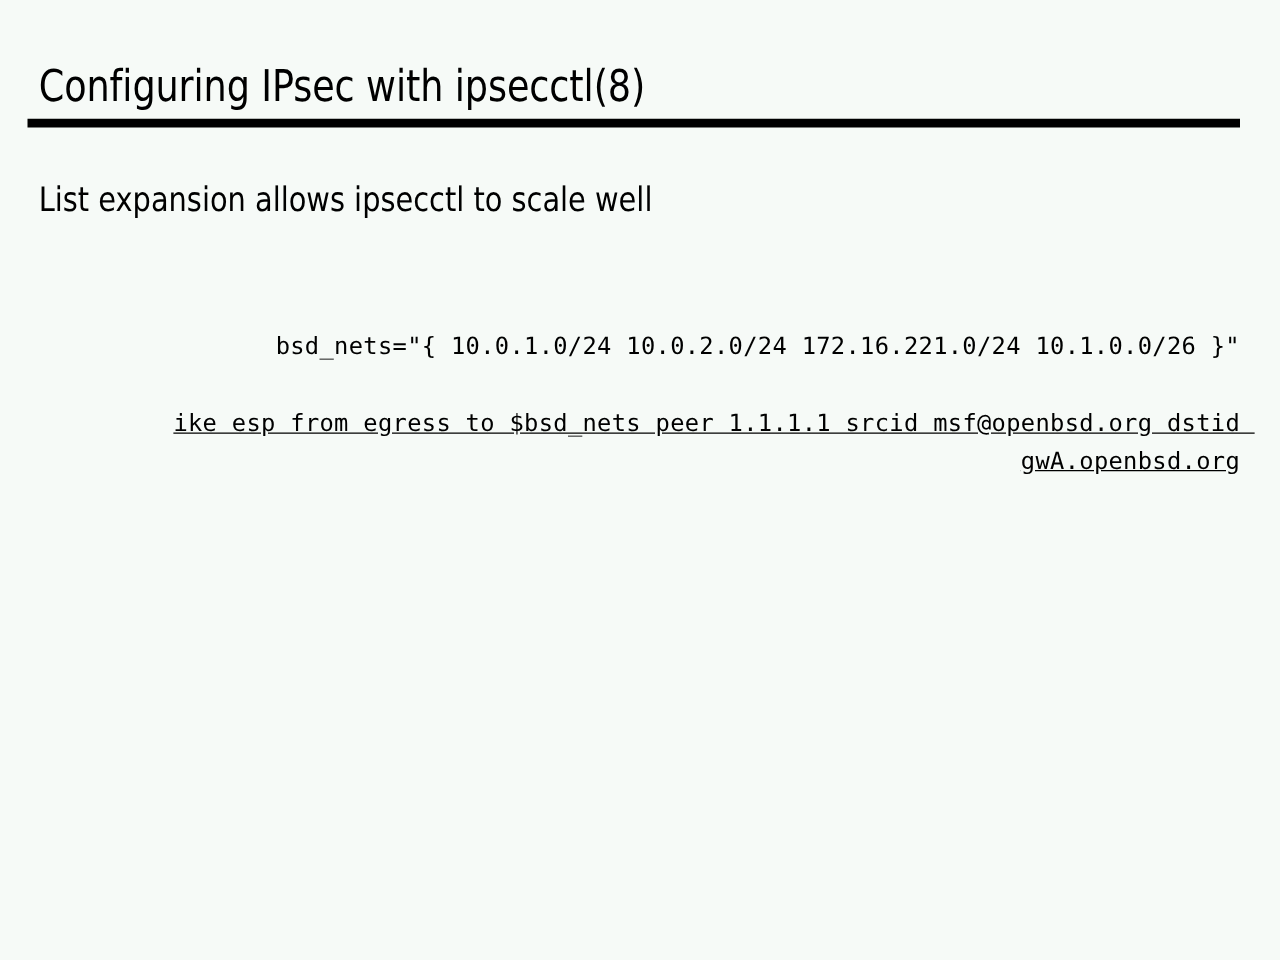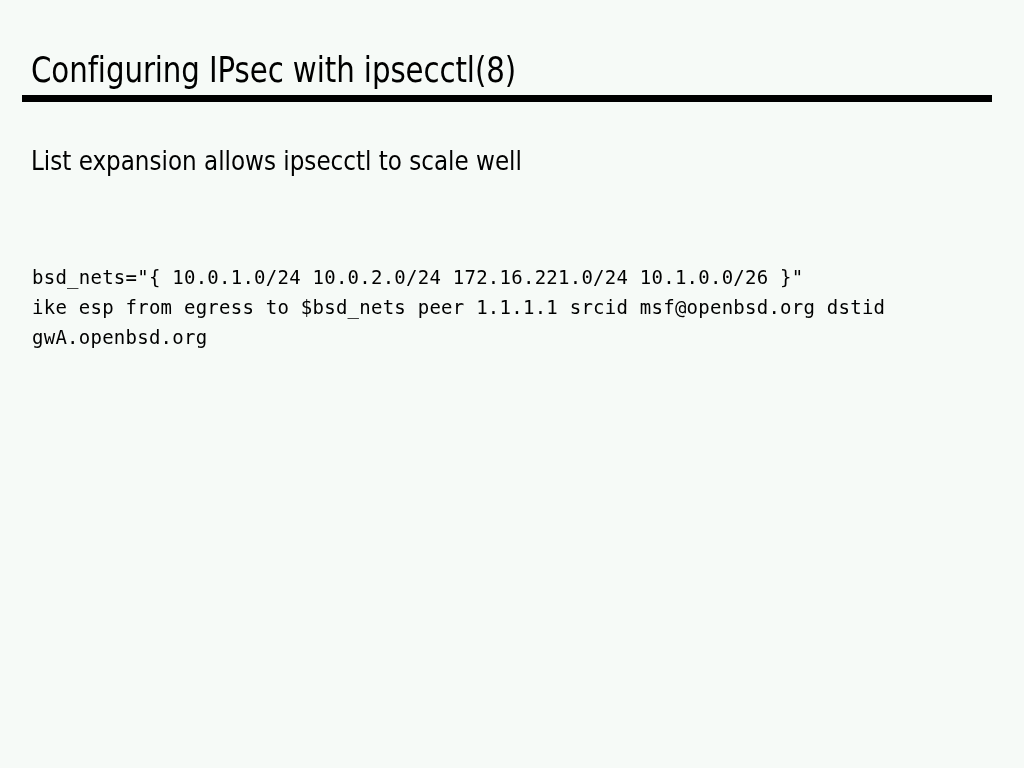--- a/index.html
+++ b/index.html
@@ -13,20 +13,21 @@
     background: #f6faf7;
     font-family: "Liberation Sans", sans-serif;
     overflow: hidden;
   }
 
   .slide {
     position: relative;
     width: 1024px;
     height: 671px;
     box-sizing: border-box;
+    text-align: right;
   }
 
   
   .slide-title {
     position: absolute;
     left: 31px;
     top: 50px;
     margin: 0;
     font-family: "DejaVu Sans Condensed", "Liberation Sans Narrow", "Liberation Sans", sans-serif;
     font-size: 35px;
@@ -77,20 +78,22 @@
     margin: 0;
     font-family: "DejaVu Sans Mono", "Liberation Mono", monospace;
     font-size: 19px;
     line-height: 30px;
     color: #000000;
     white-space: pre-wrap;
     letter-spacing: 0.25px;
   }
 
   .code-para + .code-para {
+    margin-top: 32px;
+    text-decoration: underline;
   }
 </style>
 </head>
 <body>
 
 <div class="slide">
 
   <h1 class="slide-title">Configuring IPsec with ipsecctl(8)</h1>
 
   <div class="title-rule"></div>

